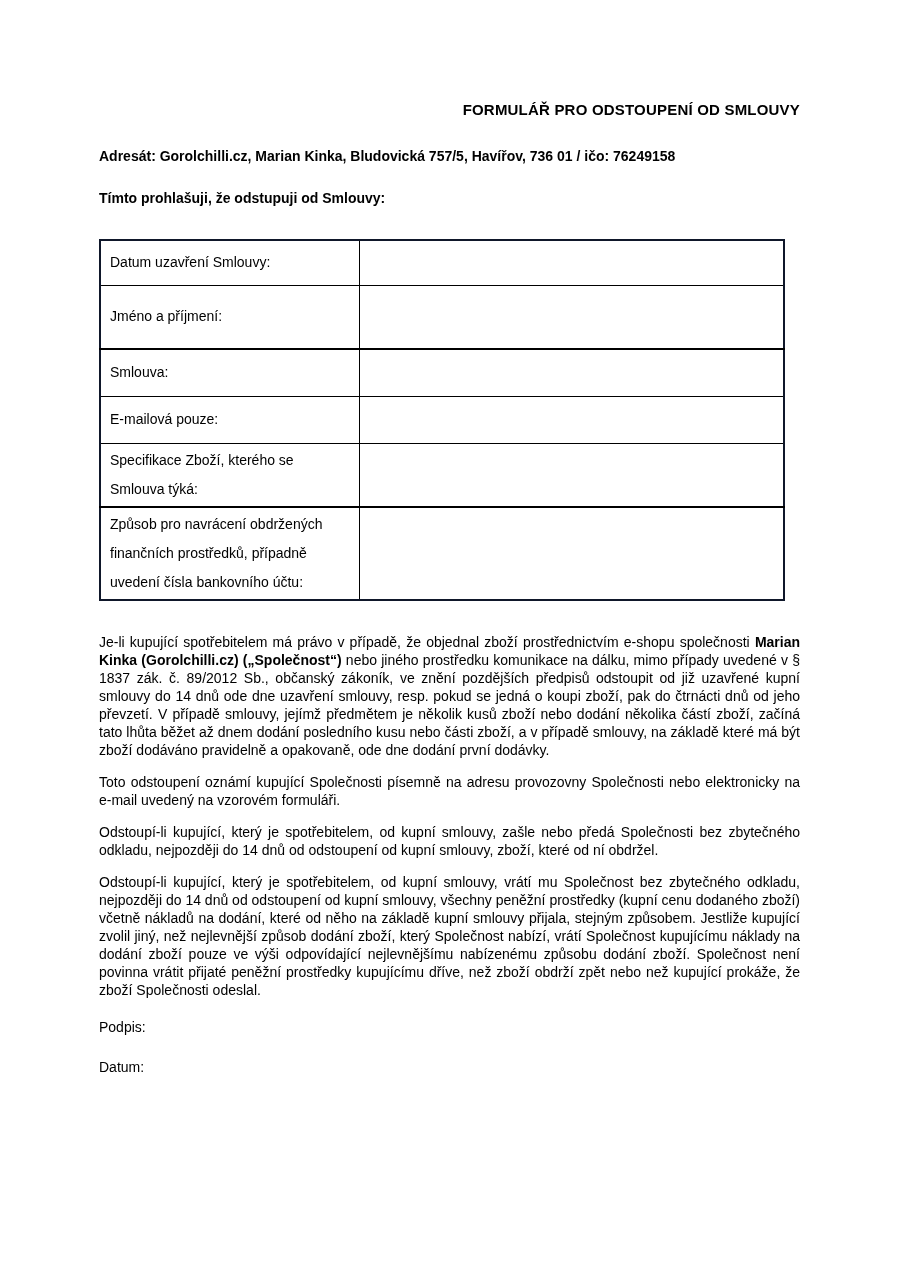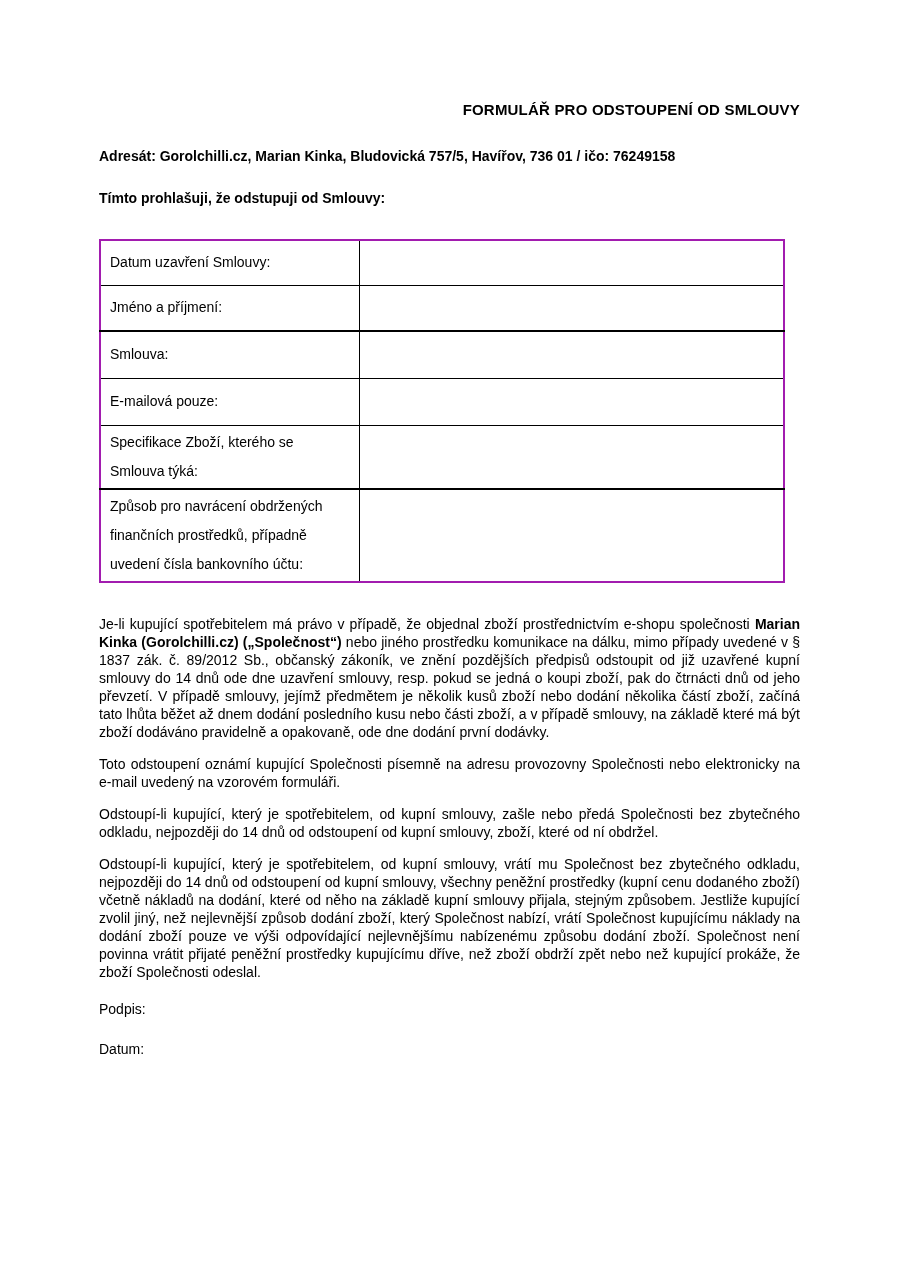--- a/index.html
+++ b/index.html
@@ -31,37 +31,37 @@
     margin: 0 0 22px 0;
     font-size: 14px;
     line-height: 20px;
     font-weight: 700;
   }
   .form-table {
     border-collapse: collapse;
     table-layout: fixed;
     width: 684px;
     margin: 31px 0 32px 0;
-    border: 2px solid #a21caf;
+    border: 2px solid #0f172a;
   }
   .form-table td {
     border: 1px solid #000000;
     font-size: 14px;
     line-height: 29px;
     vertical-align: middle;
     padding: 2px 10px 2px 9px;
     box-sizing: border-box;
   }
   .form-table tr.thick-bottom td {
     border-bottom-width: 2px;
   }
   .form-table .label-col { width: 259px; }
   .form-table .value-col { width: 425px; }
   .r1 { height: 45px; }
-  .r2 { height: 46px; }
+  .r2 { height: 64px; }
   .r3 { height: 47px; }
   .r4 { height: 47px; }
   .r5 { height: 63px; }
   .r6 { height: 88px; }
   .body-par {
     margin: 0 0 14px 0;
     font-size: 14px;
     line-height: 18px;
     text-align: justify;
   }

